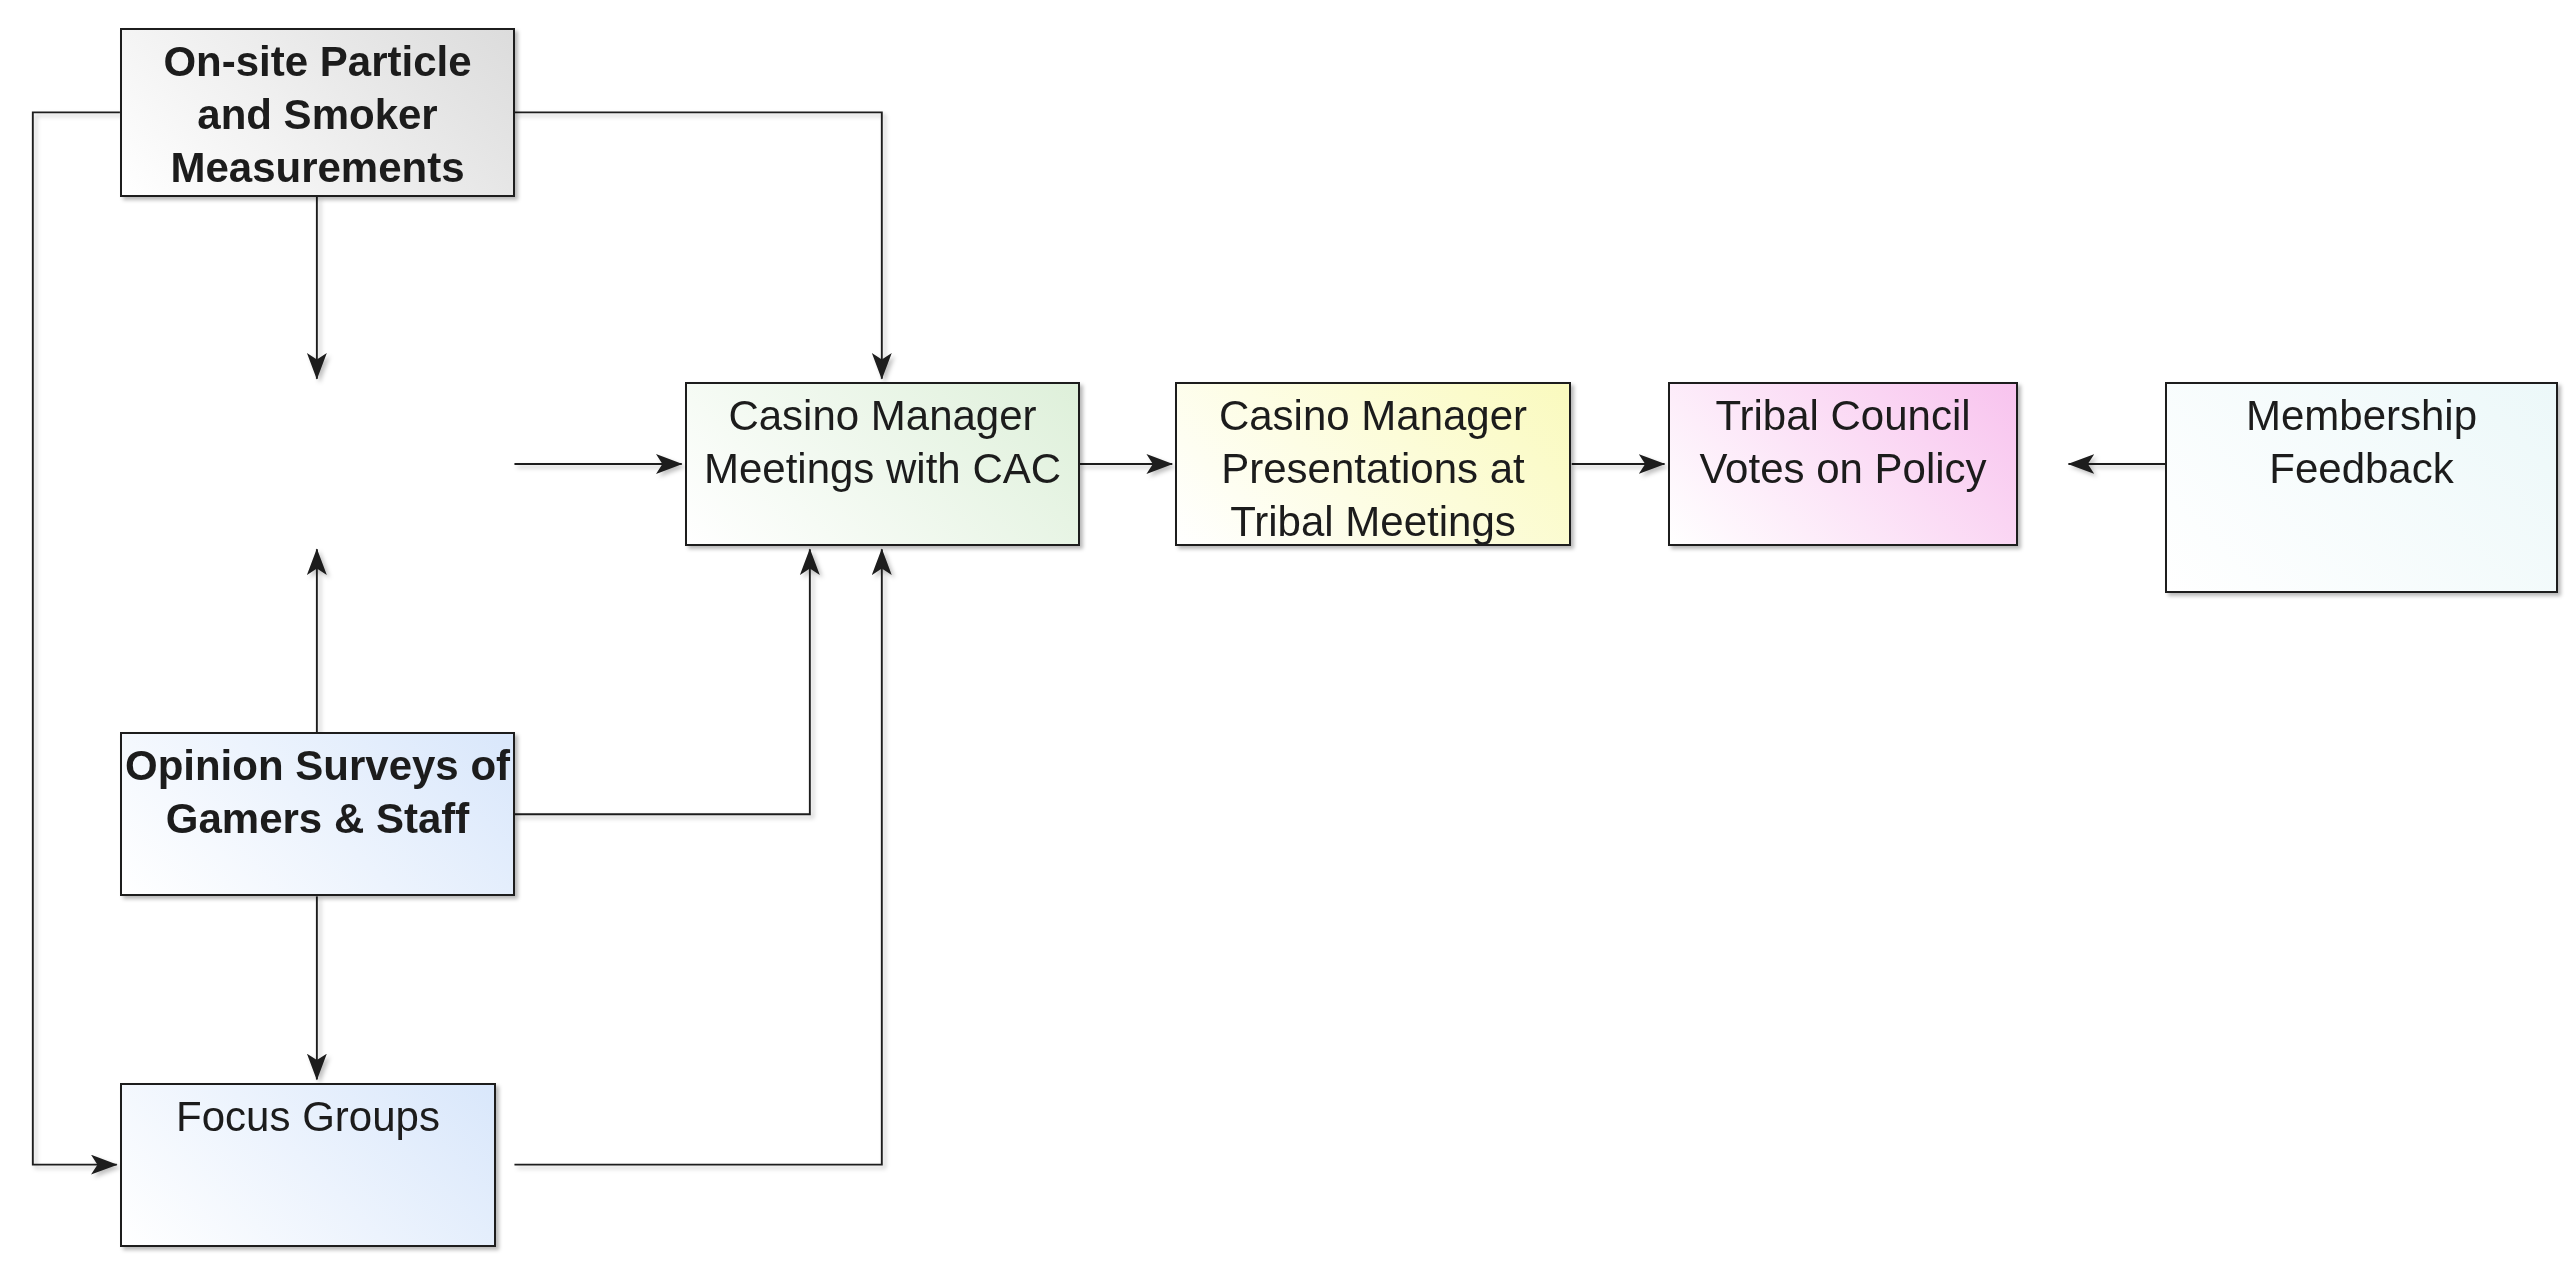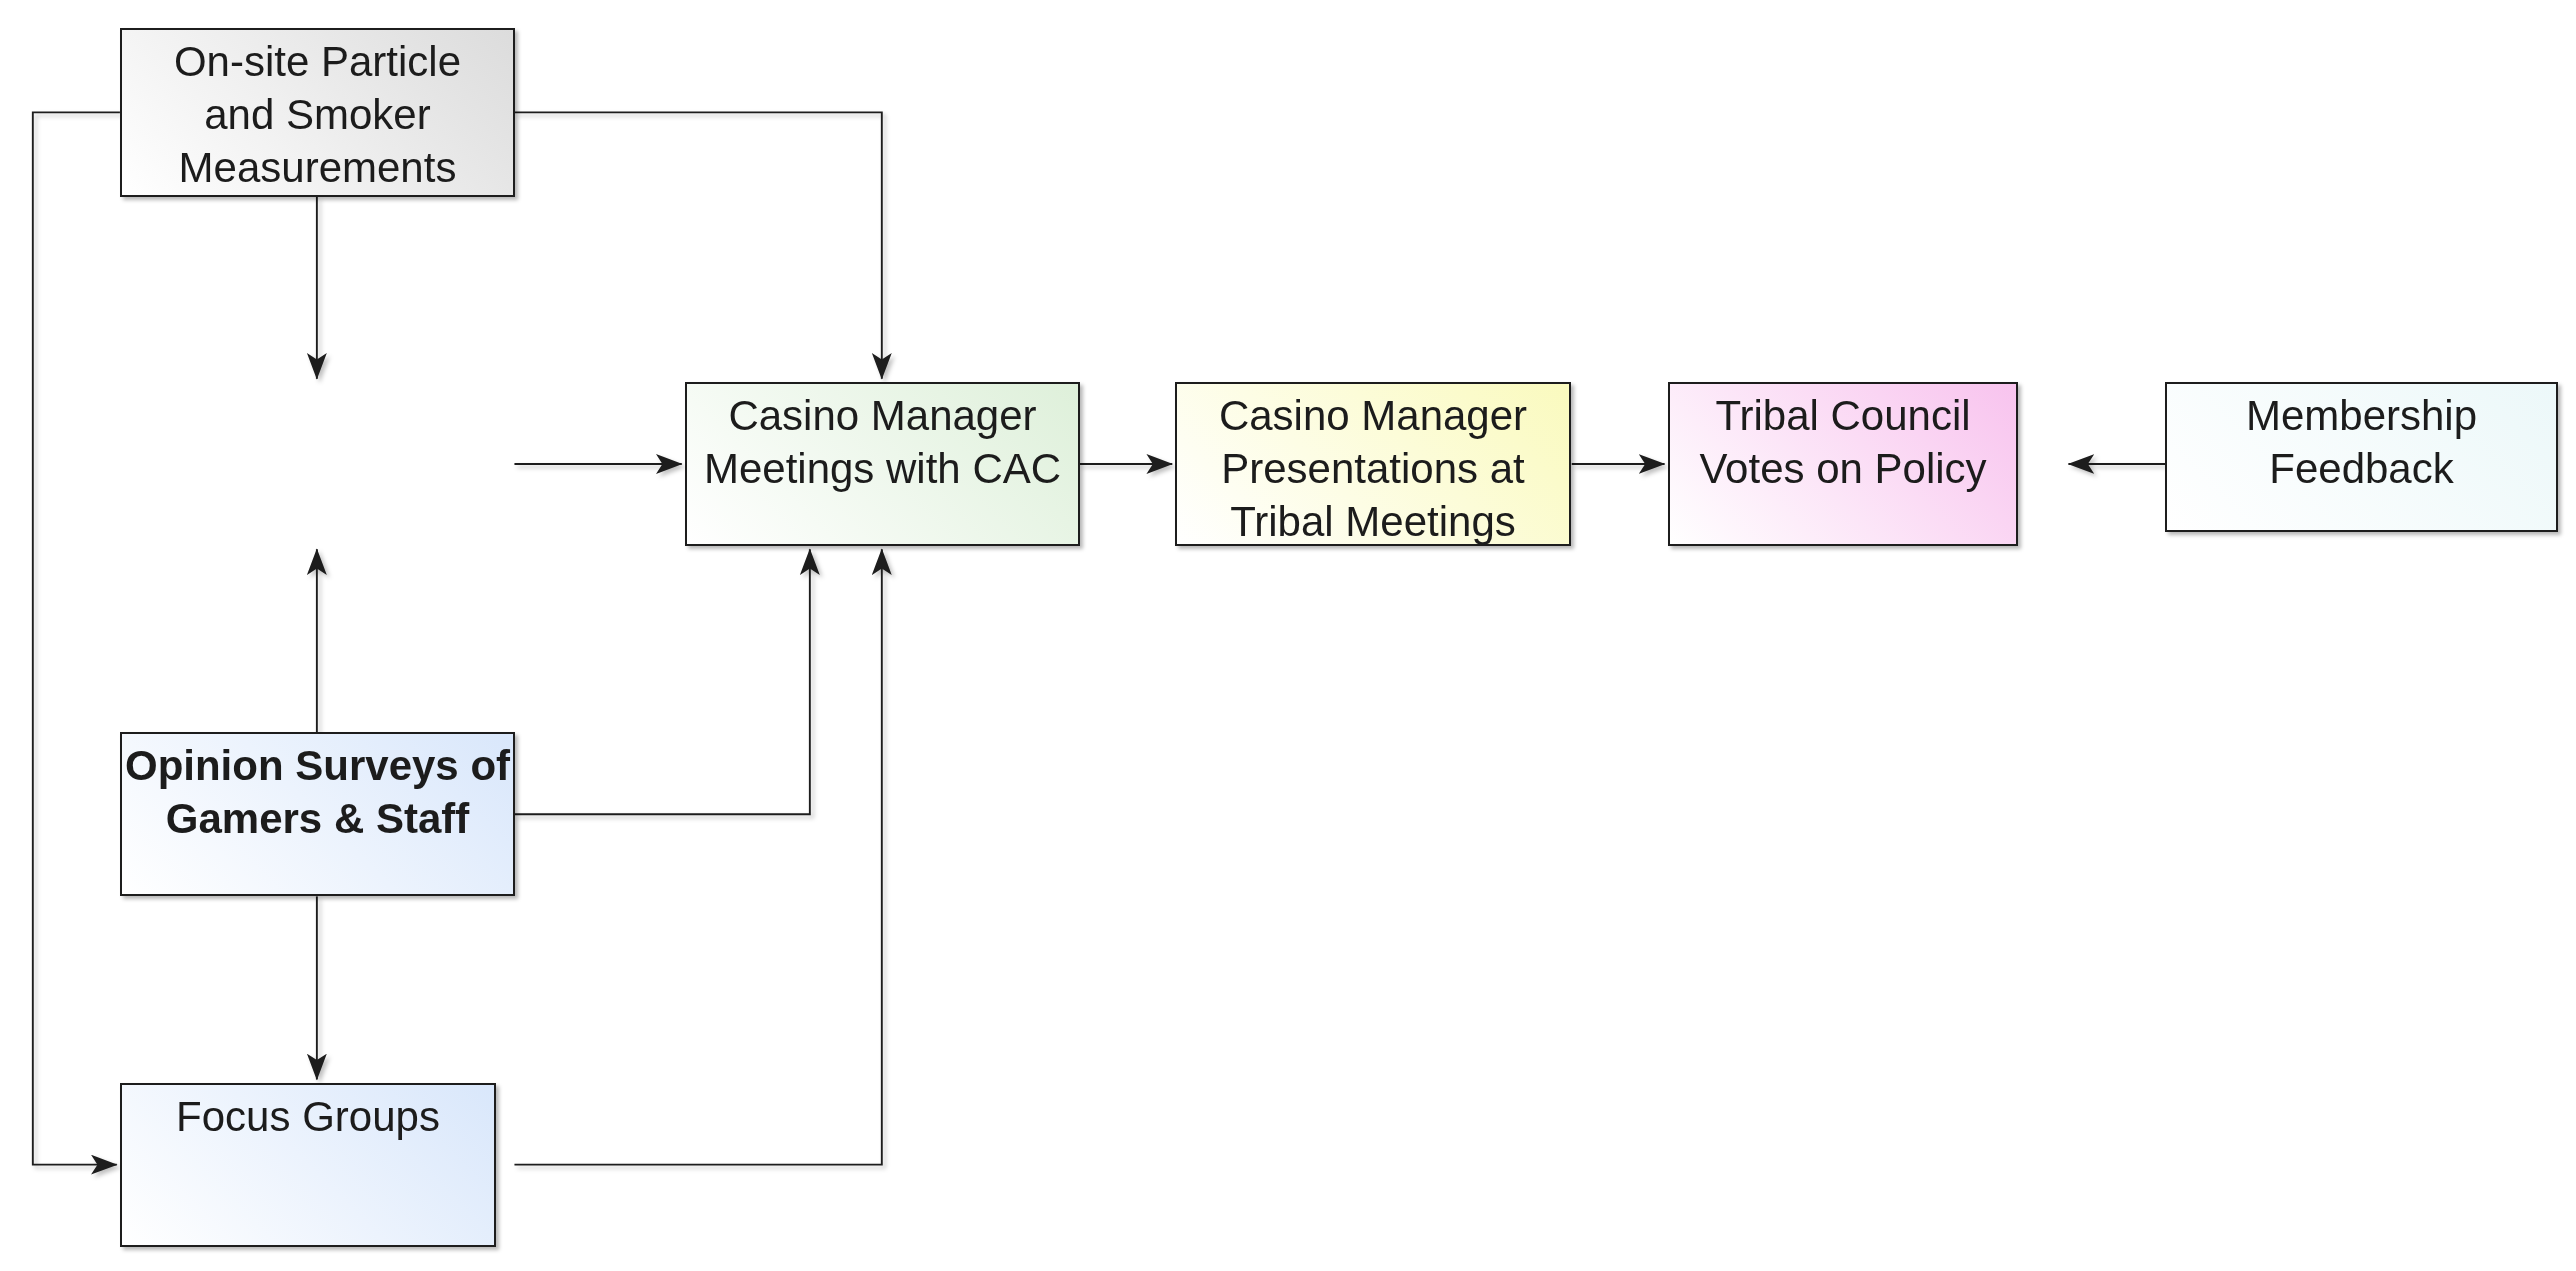--- a/index.html
+++ b/index.html
@@ -42,21 +42,21 @@
     font-size: 42px;
     line-height: 53px;
     color: #1c1c1c;
   }
   
   .n-onsite     { left: 120px;  top: 28px;   width: 395px; height: 169px; }
   .n-town       { left: 120px;  top: 382px;  width: 395px; height: 164px; }
   .n-cac        { left: 685px; top: 382px;  width: 395px; height: 164px; }
   .n-pres       { left: 1175px; top: 382px;  width: 396px; height: 164px; }
   .n-council    { left: 1668px; top: 382px;  width: 350px; height: 164px; }
-  .n-membership { left: 2165px; top: 382px;  width: 393px; height: 150px; }
+  .n-membership { left: 2165px; top: 382px;  width: 393px; height: 211px; }
   .n-surveys    { left: 120px;  top: 732px; width: 395px; height: 164px; }
   .n-focus      { left: 120px;  top: 1083px; width: 376px; height: 164px; }
 </style>
 </head>
 <body>
 
 <div class="canvas">
 
   <svg class="edges" viewBox="0 0 4081 2015">
     <defs>
@@ -70,21 +70,21 @@
     <polyline class="edge" points="815,735 1080,735" marker-end="url(#arrowhead)"></polyline>
     <polyline class="edge" points="502,1160 502,870" marker-end="url(#arrowhead)"></polyline>
     <polyline class="edge" points="502,1420 502,1710" marker-end="url(#arrowhead)"></polyline>
     <polyline class="edge" points="815,1290 1283,1290 1283,870" marker-end="url(#arrowhead)"></polyline>
     <polyline class="edge" points="815,1845 1397,1845 1397,870" marker-end="url(#arrowhead)"></polyline>
     <polyline class="edge" points="1710,735 1857,735" marker-end="url(#arrowhead)"></polyline>
     <polyline class="edge" points="2490,735 2637,735" marker-end="url(#arrowhead)"></polyline>
     <polyline class="edge" points="3430,735 3277,735" marker-end="url(#arrowhead)"></polyline>
   </svg>
 
-  <div class="node n-onsite" style="background: linear-gradient(45deg, rgb(255, 255, 255) 0%, rgb(220, 220, 220) 100%);">
+  <div class="node n-onsite" style="background: linear-gradient(45deg, rgb(255, 255, 255) 0%, rgb(220, 220, 220) 100%); font-weight: bold;">
     <span class="label">On-site Particle
 and Smoker
 Measurements</span>
   </div>
 
 
   <div class="node n-cac" style="background: linear-gradient(45deg, rgb(255, 255, 255) 0%, rgb(222, 240, 218) 100%);">
     <span class="label">Casino Manager
 Meetings with CAC</span>
   </div>

